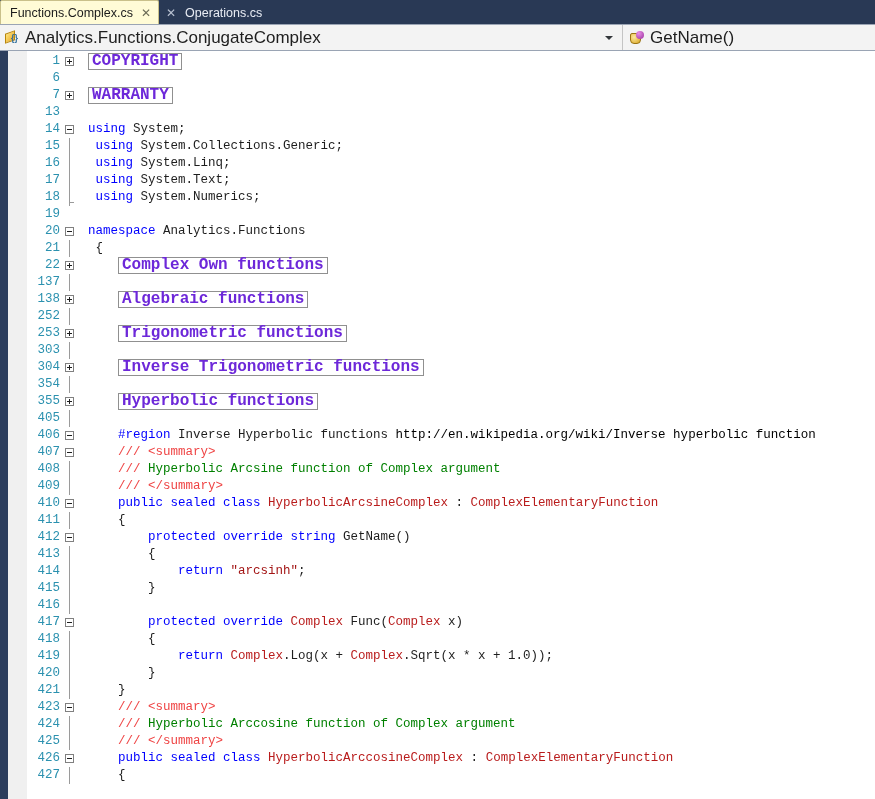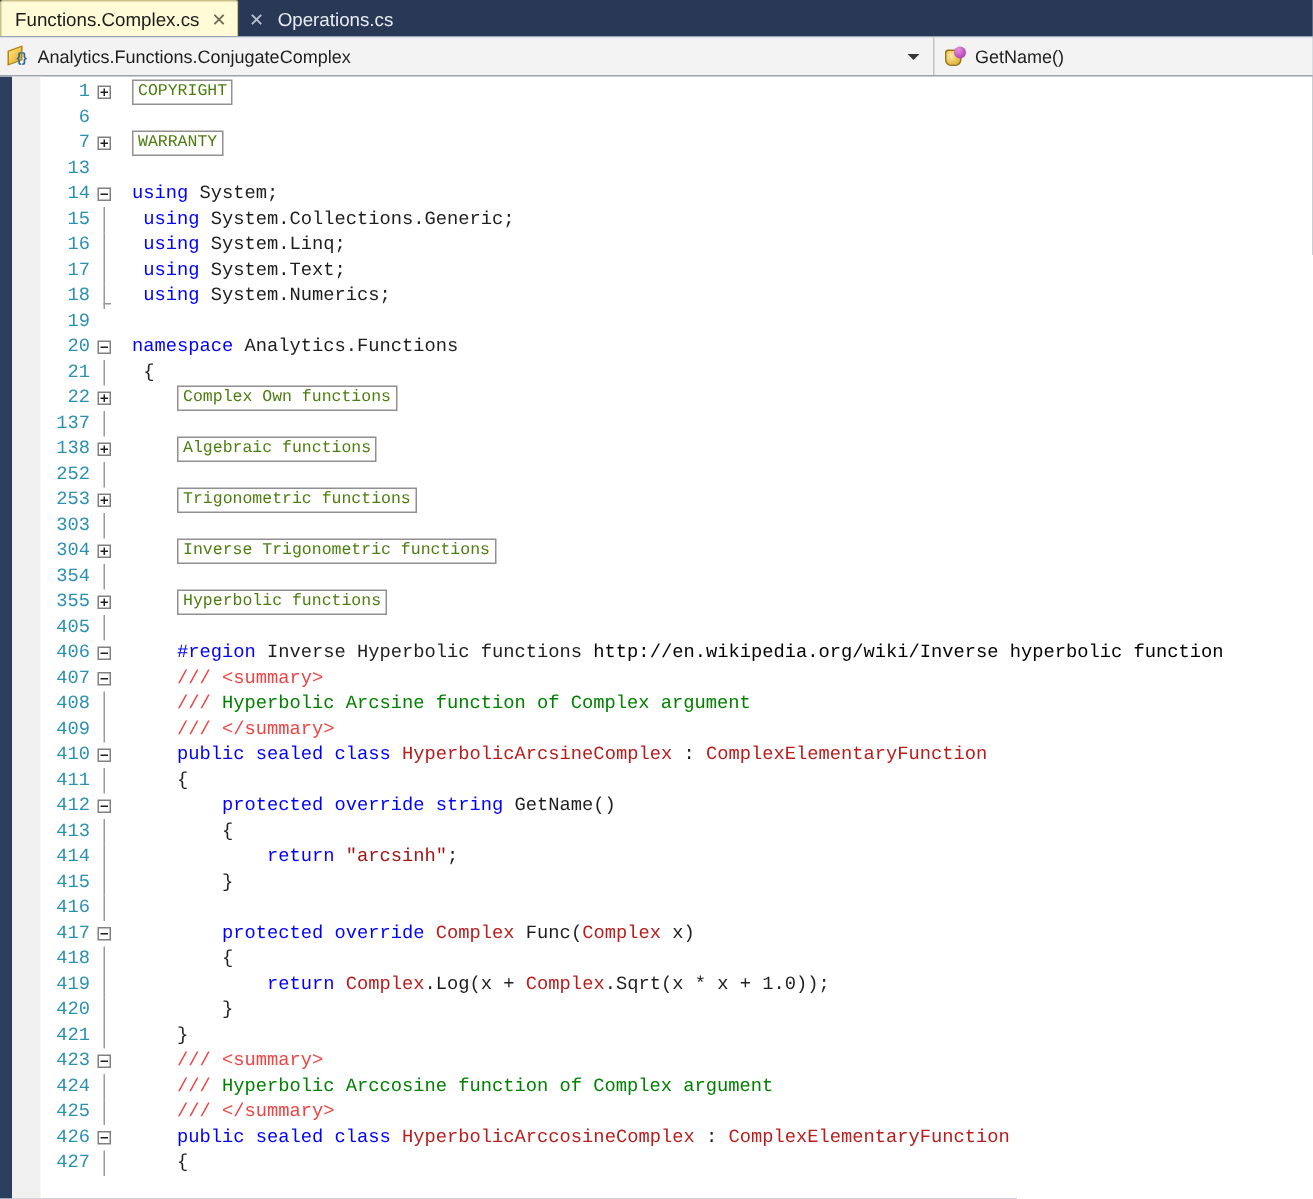--- a/index.html
+++ b/index.html
@@ -56,21 +56,21 @@
   .nav-combo{
     display:flex;align-items:center;flex:0 0 617px;
     background:#f3f3f3;border-right:1px solid #c4c4c4;
     padding-left:5px;position:relative;
   }
   .nav-combo2{
     display:flex;align-items:center;flex:1 1 auto;
     background:#f3f3f3;padding-left:6px;
   }
   .nav-text{
-    font-size:12px;color:#1e1e1e;margin-left:5px;
+    font-size:17px;color:#1e1e1e;margin-left:5px;
     white-space:nowrap;overflow:hidden;
   }
   .nav-arrow{
     margin-left:auto;margin-right:9px;
     width:0;height:0;border-left:4px solid transparent;
     border-right:4px solid transparent;border-top:4px solid #33373b;
   }
   .icon-class{
     width:15px;height:14px;position:relative;flex:0 0 15px;
   }
@@ -151,24 +151,24 @@
   }
   .kw{color:#0000ff;}
   .type{color:#b91c1c;}
   .str{color:#a31515;}
   .cmt{color:#008000;}
   .xmlcmt{color:#ef4444;}
   .plain{color:#1e1e1e;}
   .link{color:#000000;}
   .region-box{
     display:inline-block;border:1px solid #909090;
-    color:#4d7c0f;background:#ffffff;
+    color:#6d28d9;background:#ffffff;
     padding:0 3px;line-height:14px;height:15px;
     font-family:"Liberation Mono","DejaVu Sans Mono",monospace;
-    font-size:11px;vertical-align:middle;
+    font-size:16px;vertical-align:middle;font-weight:bold;
   }
 </style>
 </head>
 <body>
 
 <div class="vs-window">
 
   <div class="tabstrip" id="tabstrip">
       <div class="tab active">
         <span class="tab-label">Functions.Complex.cs</span>

